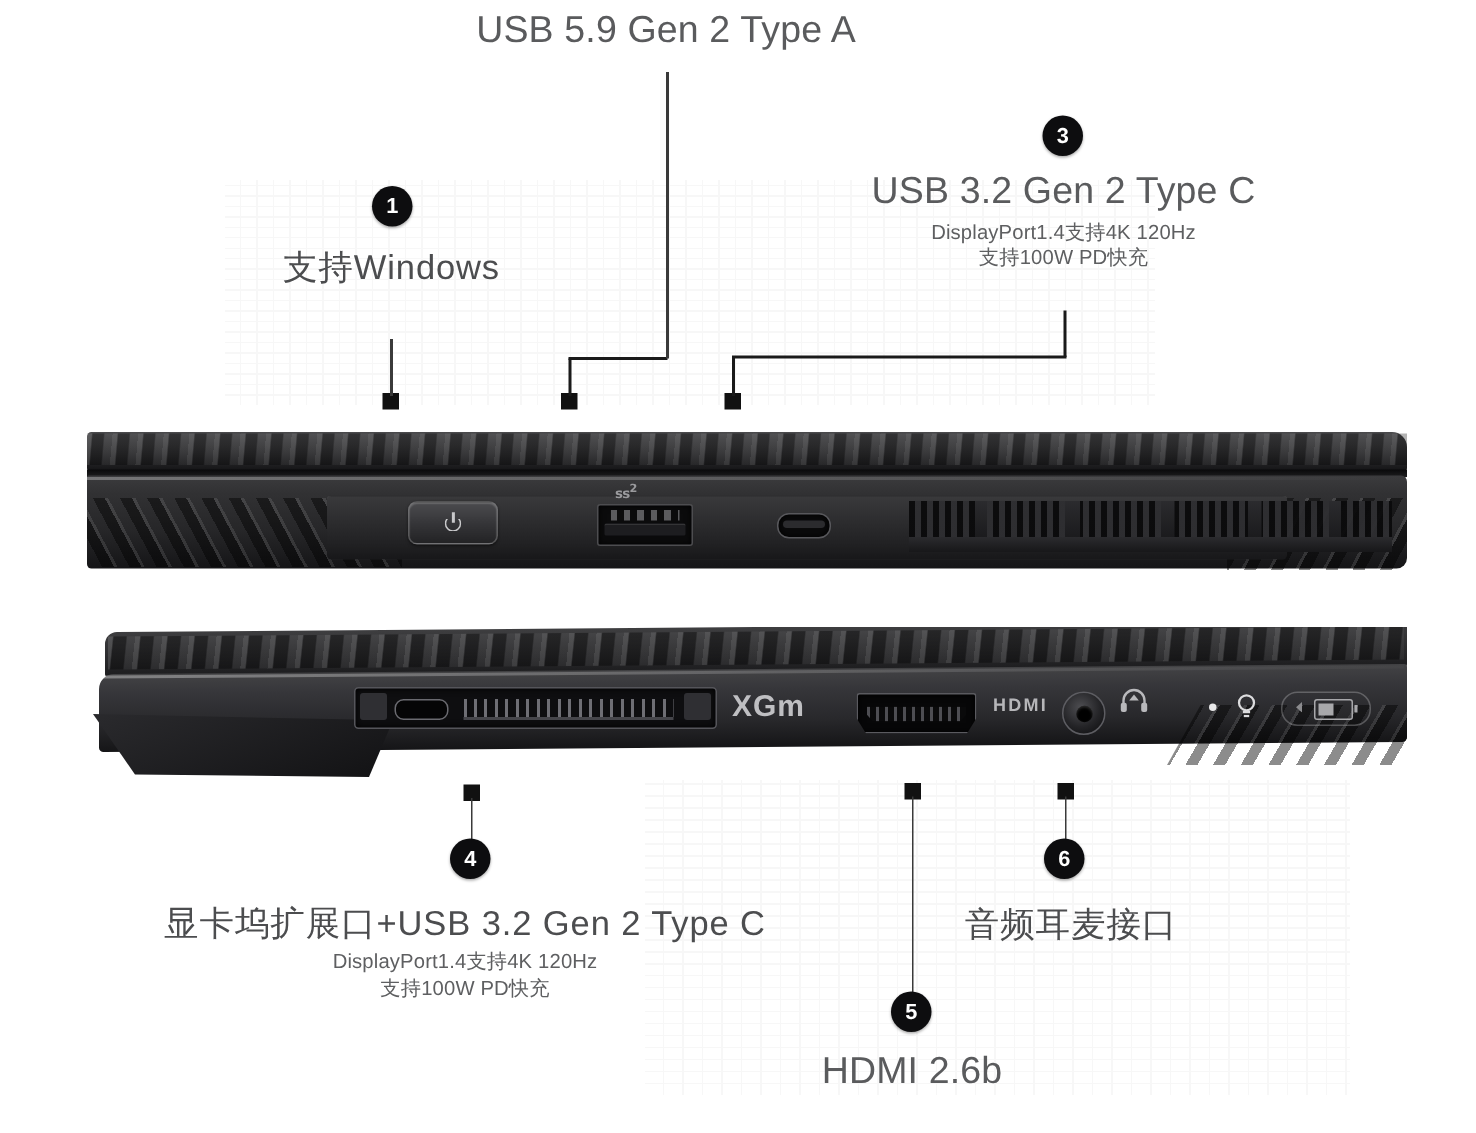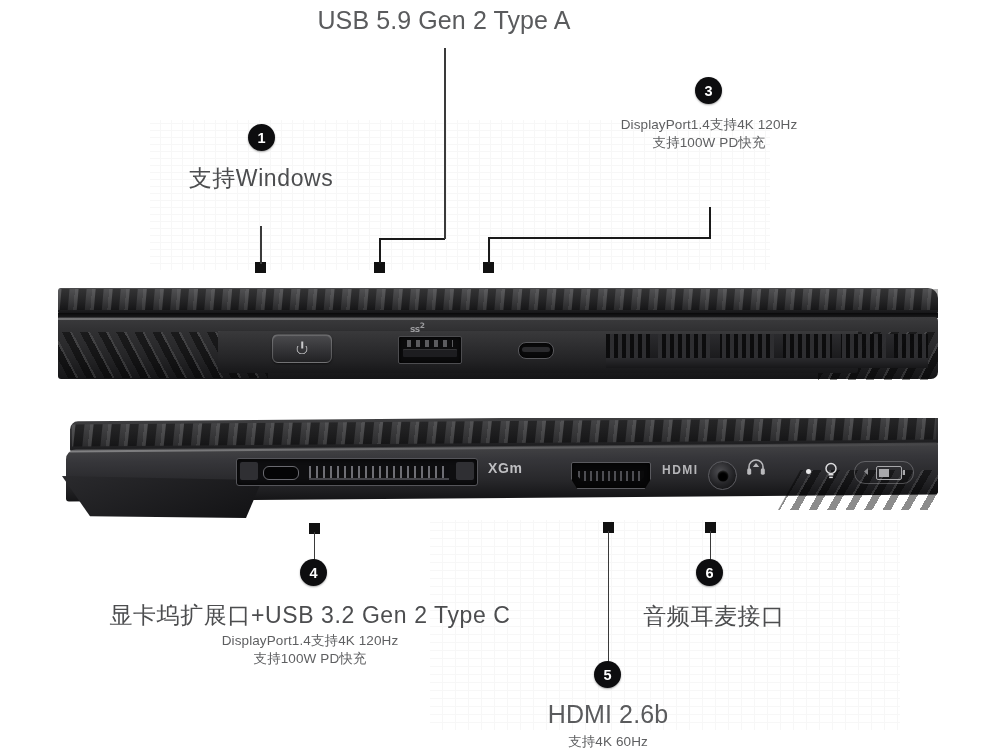--- a/index.html
+++ b/index.html
@@ -195,21 +195,21 @@
     position:absolute;left:26px;top:7px;width:34px;height:12px;
     border-radius:6px;background:#050506;border:1.4px solid #6a6a70;
   }
   .xgm-dock .pinrow{
     position:absolute;left:72px;top:7px;width:140px;height:12px;
     background:repeating-linear-gradient(90deg,#6e6e74 0 2px,#0d0d0f 2px 7px);
     border-bottom:2px solid #45454a;
   }
   .xgm-text{
     position:absolute;left:430px;top:42px;
-    font-size:14px;font-weight:bold;color:#bfbfc2;letter-spacing:.6px;
+    font-size:20px;font-weight:bold;color:#bfbfc2;letter-spacing:.6px;
     font-family:"Liberation Sans",sans-serif;
   }
   .hdmi{
     position:absolute;left:513px;top:44px;width:78px;height:25px;
     background:#070708;border:1.6px solid #5a5a5f;
     border-radius:2px;
     clip-path:polygon(0 0,100% 0,100% 62%,92% 100%,8% 100%,0 62%);
     box-shadow:inset 0 0 5px #000;
   }
   .hdmi .inner{
@@ -387,32 +387,32 @@
 
   <div class="tblock" style="left:284px;top:6px;width:320px;">
     <div class="t-title">USB 5.9 Gen 2 Type A</div>
   </div>
 
   <div class="tblock" style="left:101px;top:165px;width:320px;">
     <div class="t-title-cn">支持Windows</div>
   </div>
 
   <div class="tblock" style="left:549px;top:113px;width:320px;">
+    <div class="t-title">USB 3.2 Gen 2 Type C</div>
     <div class="t-sub">DisplayPort1.4支持4K 120Hz</div>
     <div class="t-sub" style="margin-top:2px;">支持100W PD快充</div>
   </div>
 
   <div class="tblock" style="left:65px;top:602px;width:490px;">
     <div class="t-title-cn">显卡坞扩展口+USB 3.2 Gen 2 Type C</div>
     <div class="t-sub">DisplayPort1.4支持4K 120Hz</div>
     <div class="t-sub" style="margin-top:2px;">支持100W PD快充</div>
   </div>
 
   <div class="tblock" style="left:554px;top:603px;width:320px;">
     <div class="t-title-cn">音频耳麦接口</div>
   </div>
 
   <div class="tblock" style="left:448px;top:700px;width:320px;">
     <div class="t-title">HDMI 2.6b</div>
-    <div class="t-sub">支持4K 60Hz</div>
   </div>
 
 </div>
 
 </body></html>

